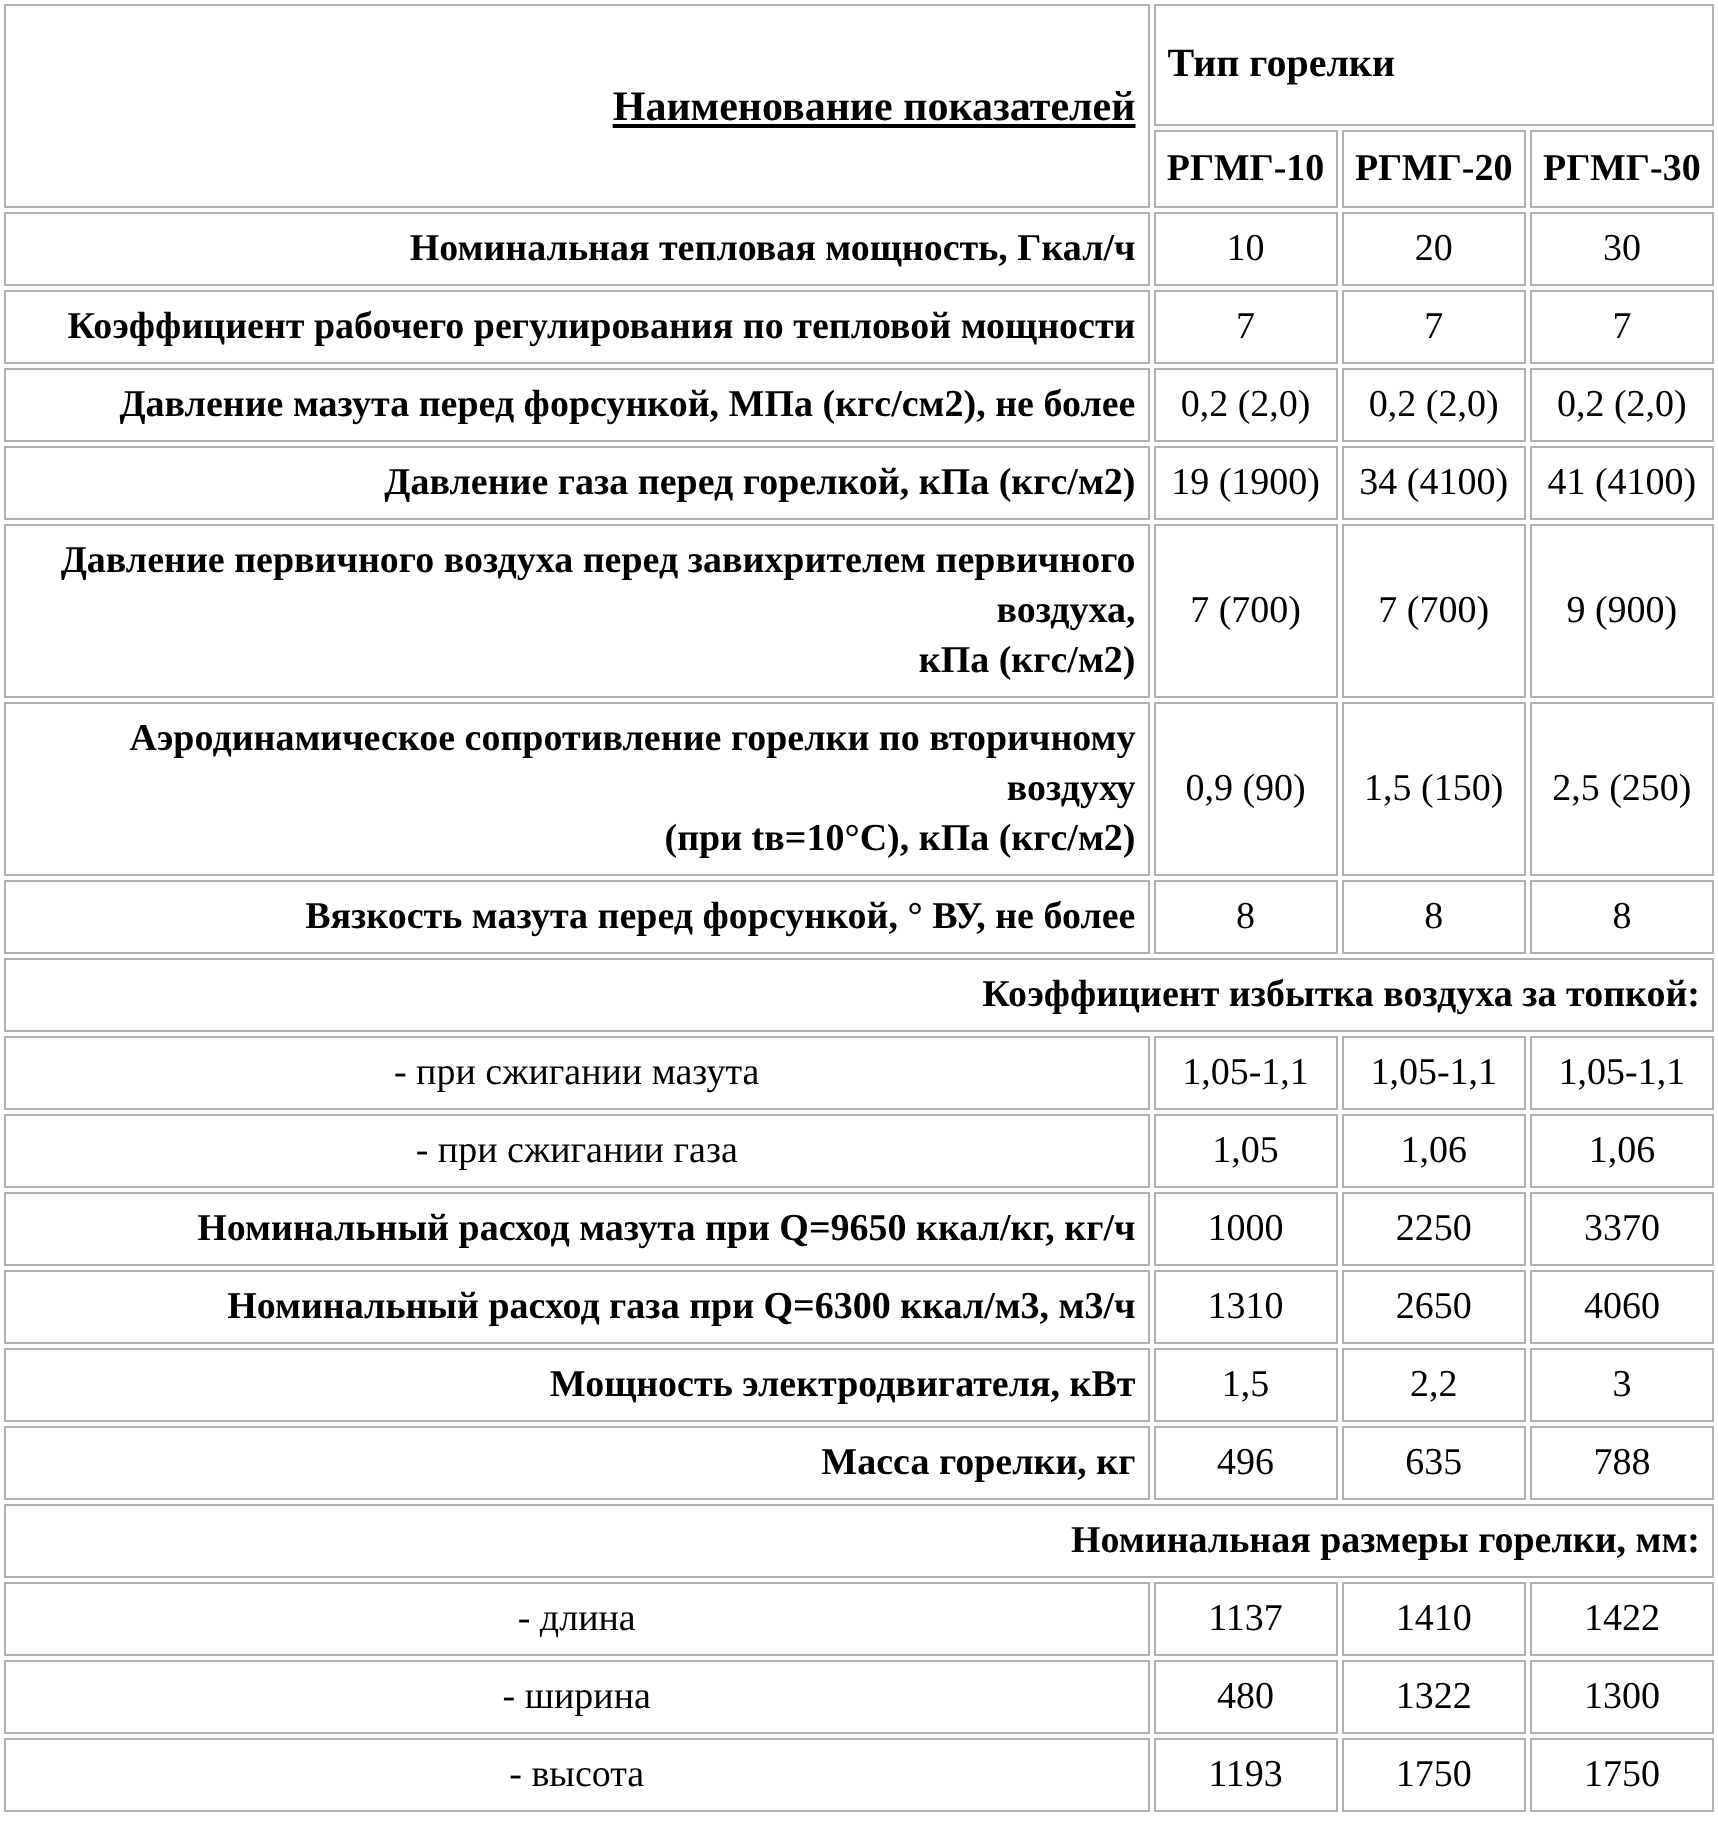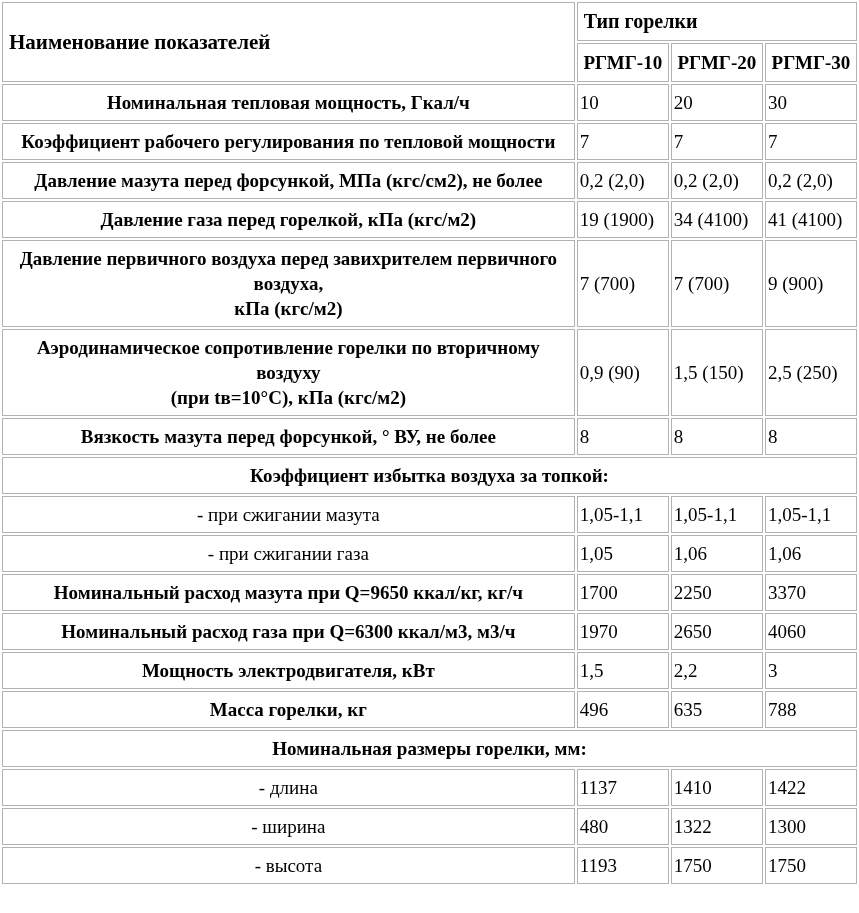--- a/index.html
+++ b/index.html
@@ -20,60 +20,62 @@
   .specs-table td {
     border: 1px solid #b2b2b2;
     background: #ffffff;
     box-sizing: border-box;
     vertical-align: middle;
   }
   td.name-head {
     font-weight: bold;
     font-size: 21px;
     line-height: 26px;
+    text-align: right;
+    padding: 5px 6px;
+    text-decoration: underline;
+  }
+  td.group-head {
+    font-weight: bold;
+    font-size: 20px;
+    line-height: 25px;
     text-align: left;
-    padding: 5px 6px;
-  }
-  td.group-head {
-    font-weight: bold;
-    font-size: 20px;
-    line-height: 25px;
-    text-align: left;
-    padding: 6px 6px;
+    padding: 17px 6px;
     height: 36px;
   }
   td.model-head {
     font-weight: bold;
     font-size: 19px;
     line-height: 25px;
     text-align: center;
     padding: 6px 2px;
     height: 38px;
   }
   td.label {
     font-weight: bold;
     font-size: 19px;
     line-height: 25px;
-    text-align: center;
+    text-align: right;
     padding: 5px 6px;
     white-space: pre-line;
     height: 37px;
   }
   td.label.section {
     height: 37px;
   }
   td.label.sub {
     font-weight: normal;
     text-align: center;
     margin-top: 29px;
   }
   td.value {
     font-weight: normal;
     font-size: 19px;
     line-height: 25px;
+    text-align: center;
     padding: 5px 2px;
   }
 </style>
 </head>
 <body>
 
 <table class="specs-table">
   <colgroup>
     <col class="c-name">
     <col class="c-model">
@@ -146,27 +148,27 @@
         <td class="value">1,05-1,1</td>
       </tr>
       <tr>
         <td class="label sub">- при сжигании газа</td>
         <td class="value">1,05</td>
         <td class="value">1,06</td>
         <td class="value">1,06</td>
       </tr>
       <tr>
         <td class="label">Номинальный расход мазута при Q=9650 ккал/кг, кг/ч</td>
-        <td class="value">1700</td>
+        <td class="value">1000</td>
         <td class="value">2250</td>
         <td class="value">3370</td>
       </tr>
       <tr>
         <td class="label">Номинальный расход газа при Q=6300 ккал/м3, м3/ч</td>
-        <td class="value">1970</td>
+        <td class="value">1310</td>
         <td class="value">2650</td>
         <td class="value">4060</td>
       </tr>
       <tr>
         <td class="label">Мощность электродвигателя, кВт</td>
         <td class="value">1,5</td>
         <td class="value">2,2</td>
         <td class="value">3</td>
       </tr>
       <tr>

